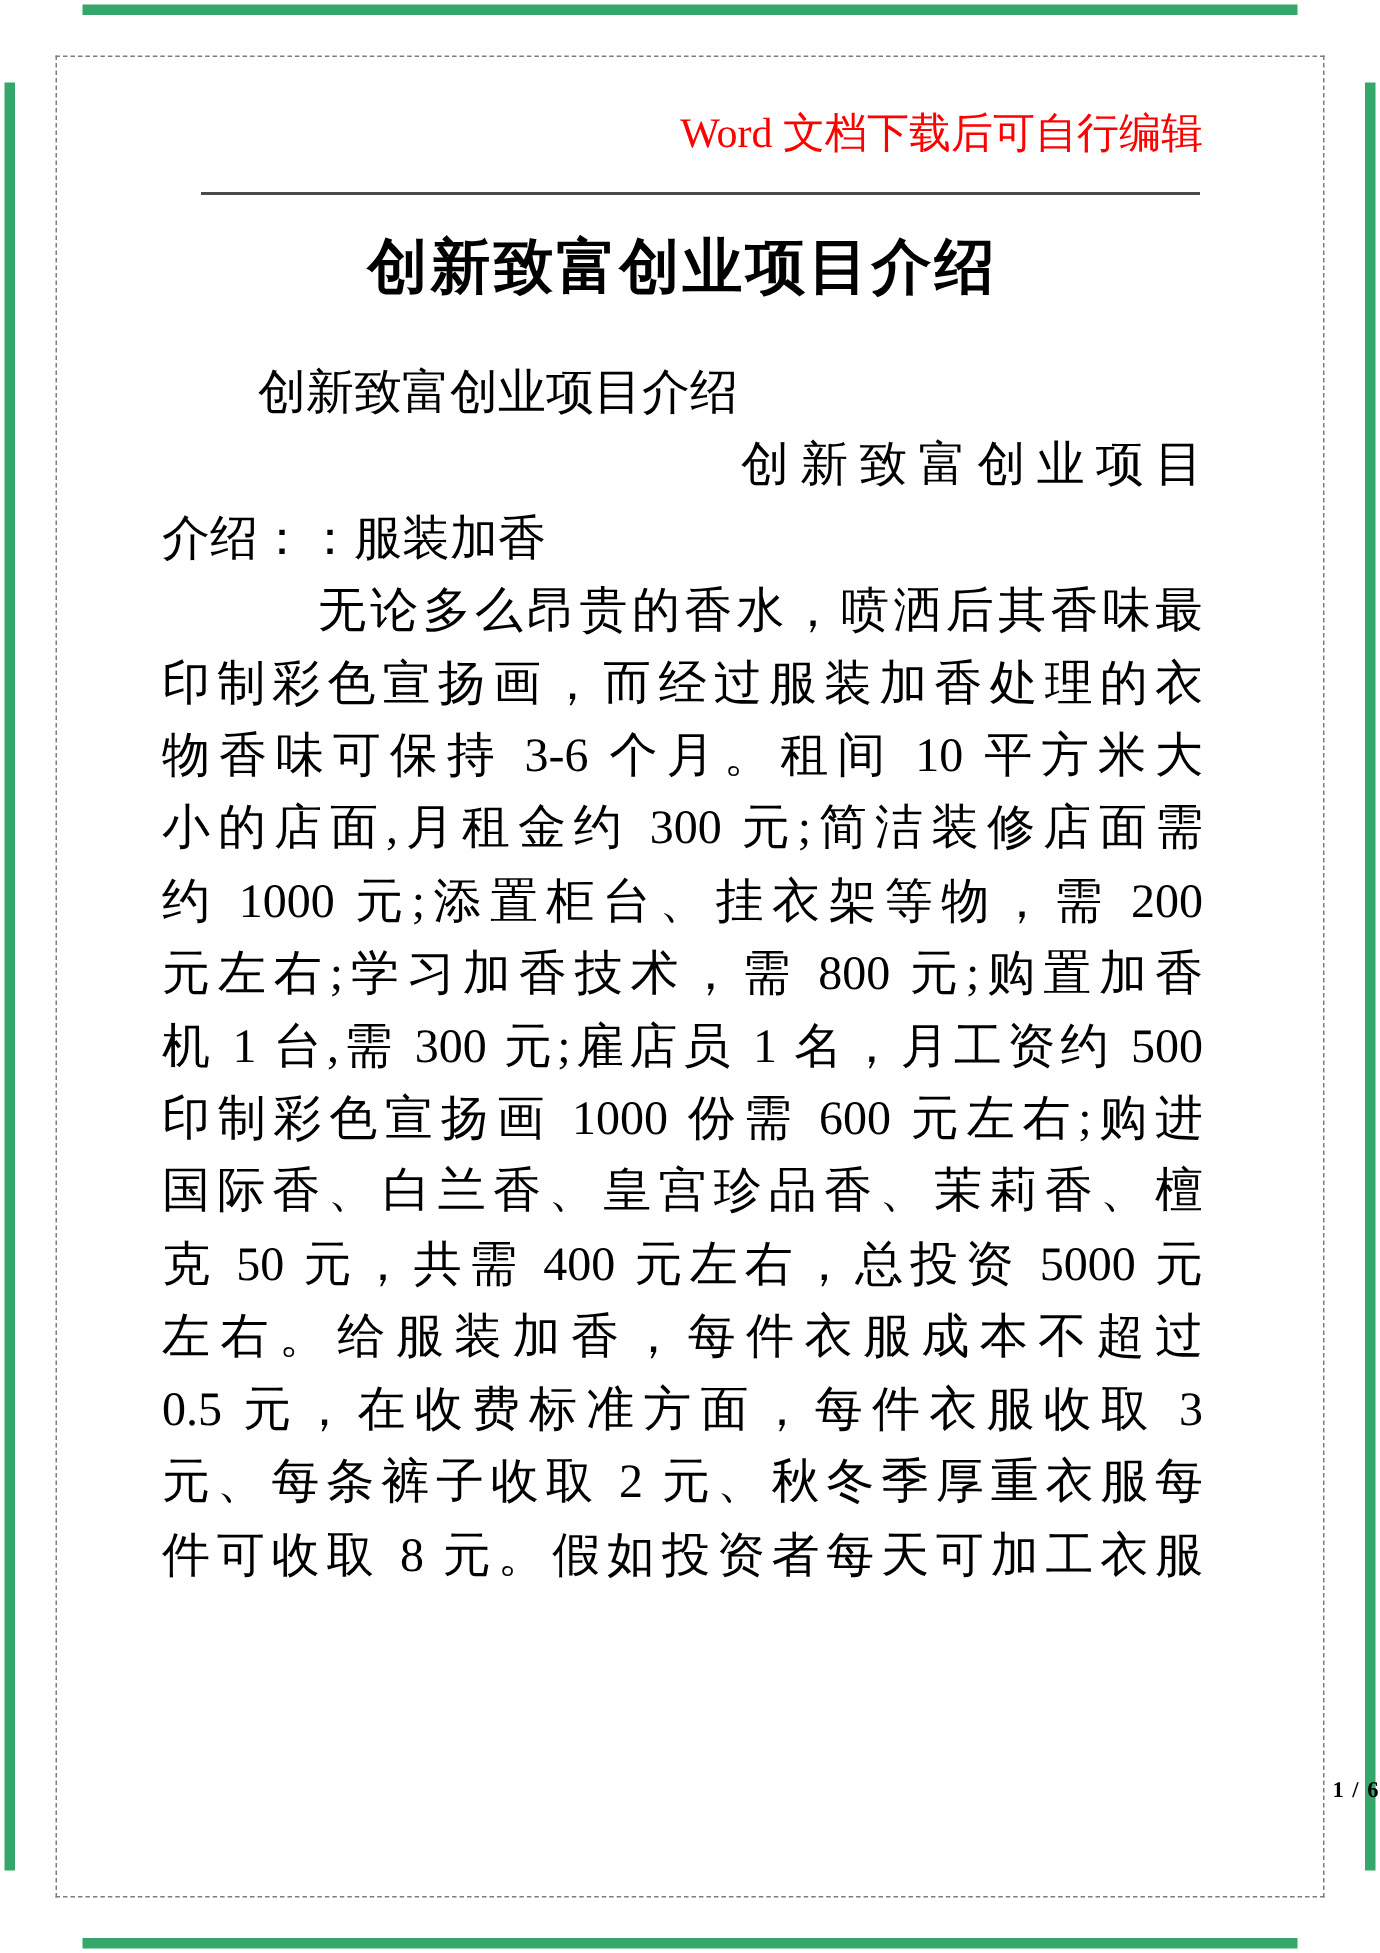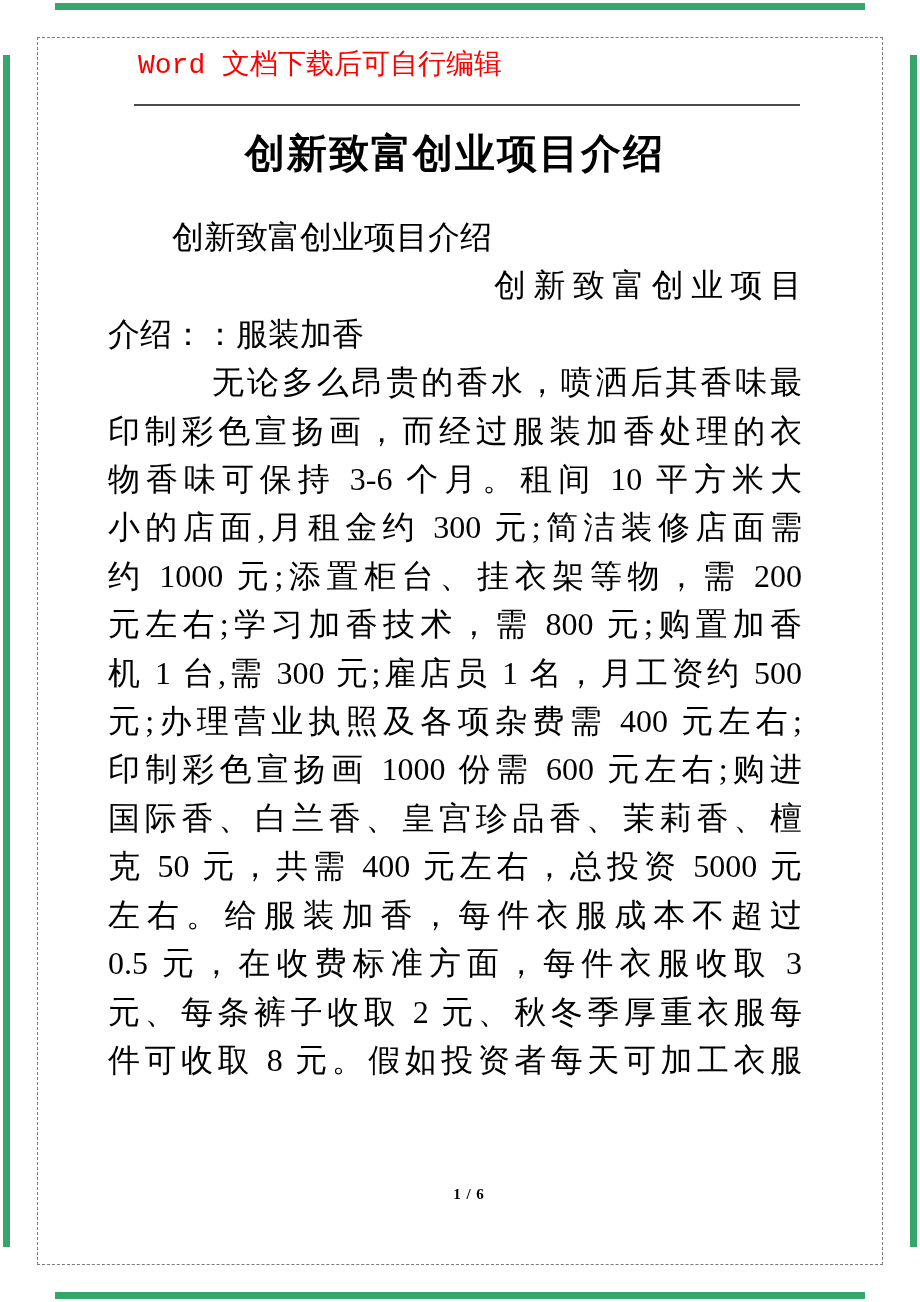--- a/index.html
+++ b/index.html
@@ -18,39 +18,38 @@
   .frame-left{left:3px;top:55px;width:7px;height:1192px;}
   .frame-right{left:910px;top:55px;width:7px;height:1192px;}
   
   .page-border{
     position:absolute;left:37px;top:37px;width:846px;height:1228px;
     box-sizing:border-box;border:1px dashed #7d7d7d;
   }
   
   .content{position:absolute;left:108px;top:0;width:694px;}
   .doc-note{
-    margin-top:48px;line-height:36px;font-size:28px;
-    text-align:left;padding-left:30px;color:#ff0000;
+    margin-top:72px;line-height:36px;font-size:28px;
+    text-align:right;padding-left:30px;color:#ff0000;
     white-space:nowrap;
-    font-family:Liberation Mono, monospace;
   }
   .rule{margin-top:20px;margin-left:26px;width:666px;height:2px;background:#4a4a4a;}
   .doc-title{
     margin-top:16px;line-height:64px;font-size:40px;font-weight:bold;
     text-align:center;letter-spacing:2px;white-space:nowrap;
   }
   .lines{margin-top:27px;font-size:32px;line-height:48.4px;}
   .line{width:100%;}
   .just{text-align:justify;text-align-last:justify;text-justify:inter-character;}
   .subtitle-line{padding-left:64px;box-sizing:border-box;}
   .spread-line{padding-left:386px;box-sizing:border-box;}
   .first-body-line{padding-left:104px;box-sizing:border-box;}
   .page-footer{
     position:absolute;left:0;top:1186px;width:920px;
-    text-align:center;padding-left:18px;box-sizing:border-box;
+    text-align:right;padding-left:18px;box-sizing:border-box;
     font-size:15px;font-weight:bold;letter-spacing:1px;
   }
 </style>
 </head>
 <body>
 
 <div class="frame-bar frame-top"></div>
 <div class="frame-bar frame-bottom"></div>
 <div class="frame-bar frame-left"></div>
 <div class="frame-bar frame-right"></div>
@@ -67,21 +66,20 @@
     <div class="line spread-line just">创新致富创业项目</div>
     <div class="line">介绍：：服装加香</div>
     <div class="line first-body-line just">无论多么昂贵的香水，喷洒后其香味最</div>
     <div>
         <div class="line just">印制彩色宣扬画，而经过服装加香处理的衣</div>
         <div class="line just">物香味可保持 3-6 个月。租间 10 平方米大</div>
         <div class="line just">小的店面,月租金约 300 元;简洁装修店面需</div>
         <div class="line just">约 1000 元;添置柜台、挂衣架等物，需 200</div>
         <div class="line just">元左右;学习加香技术，需 800 元;购置加香</div>
         <div class="line just">机 1 台,需 300 元;雇店员 1 名，月工资约 500</div>
-        <div class="line just">元;办理营业执照及各项杂费需 400 元左右;</div>
         <div class="line just">印制彩色宣扬画 1000 份需 600 元左右;购进</div>
         <div class="line just">国际香、白兰香、皇宫珍品香、茉莉香、檀</div>
         <div class="line just">克 50 元，共需 400 元左右，总投资 5000 元</div>
         <div class="line just">左右。给服装加香，每件衣服成本不超过</div>
         <div class="line just">0.5 元，在收费标准方面，每件衣服收取 3</div>
         <div class="line just">元、每条裤子收取 2 元、秋冬季厚重衣服每</div>
         <div class="line just">件可收取 8 元。假如投资者每天可加工衣服</div>
       </div>
   </div>
 </div>

